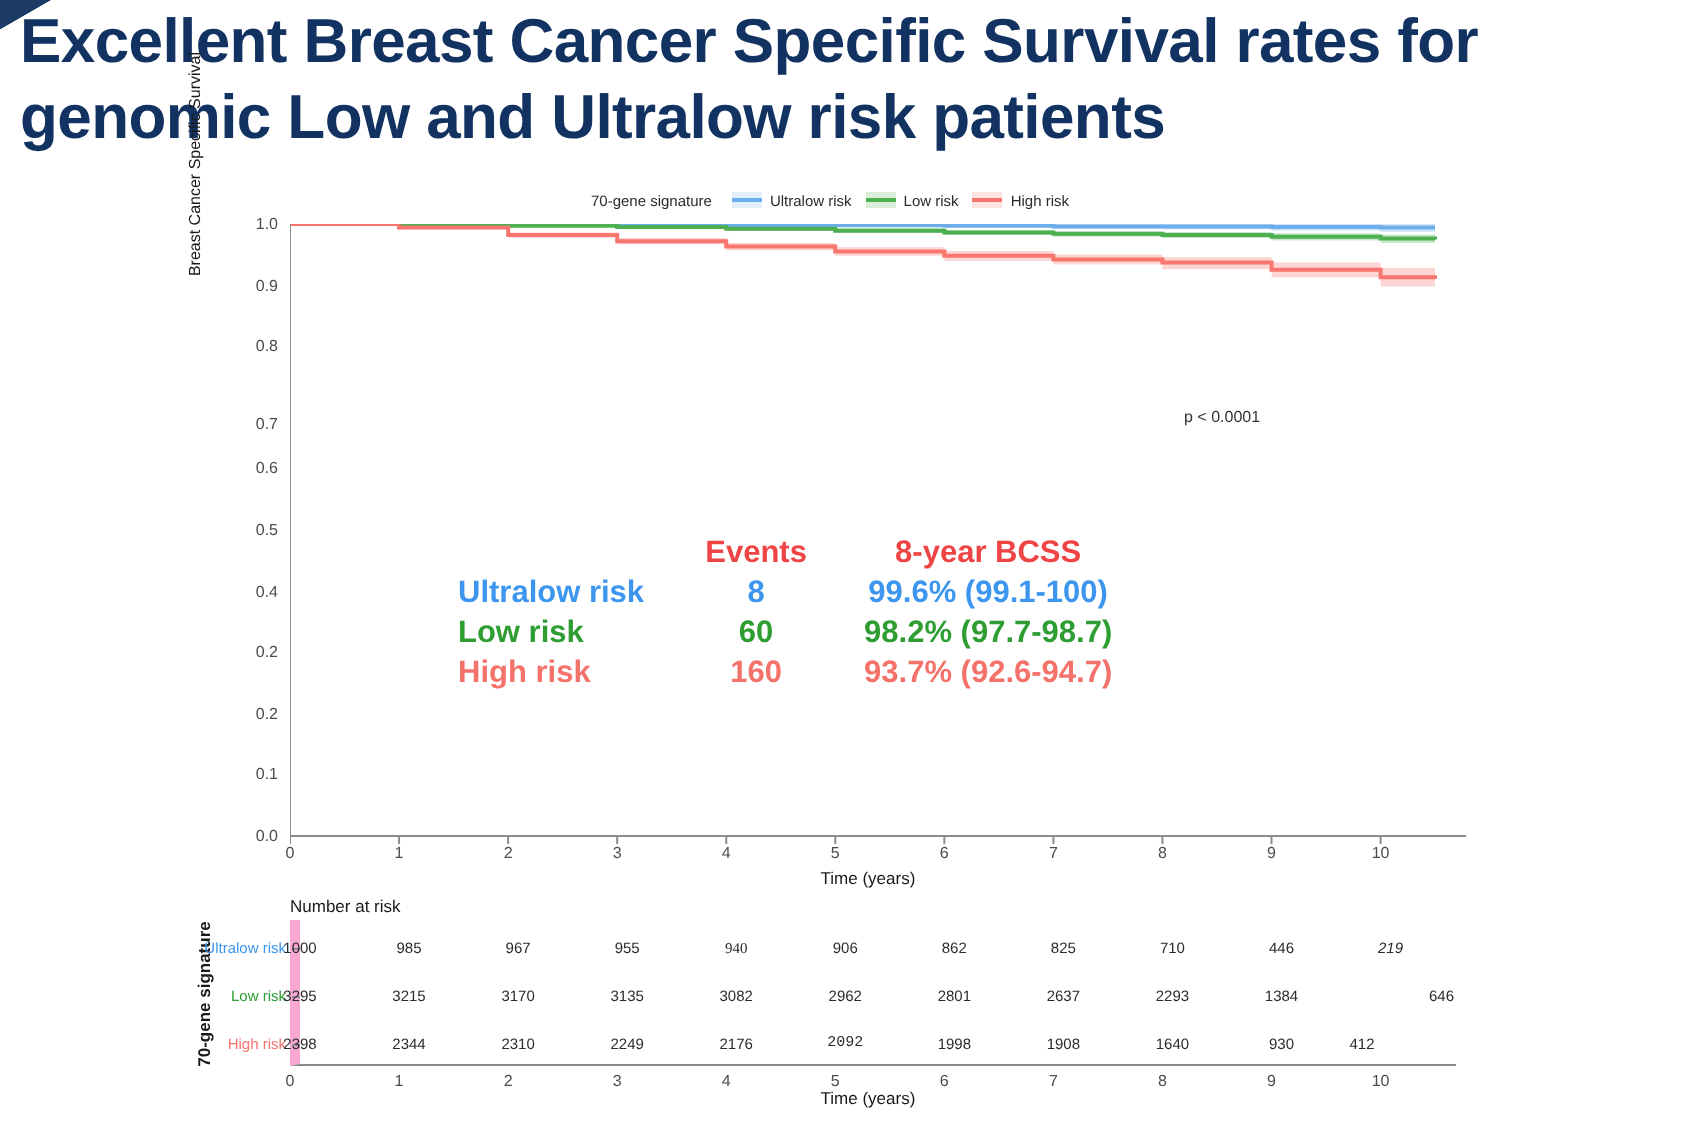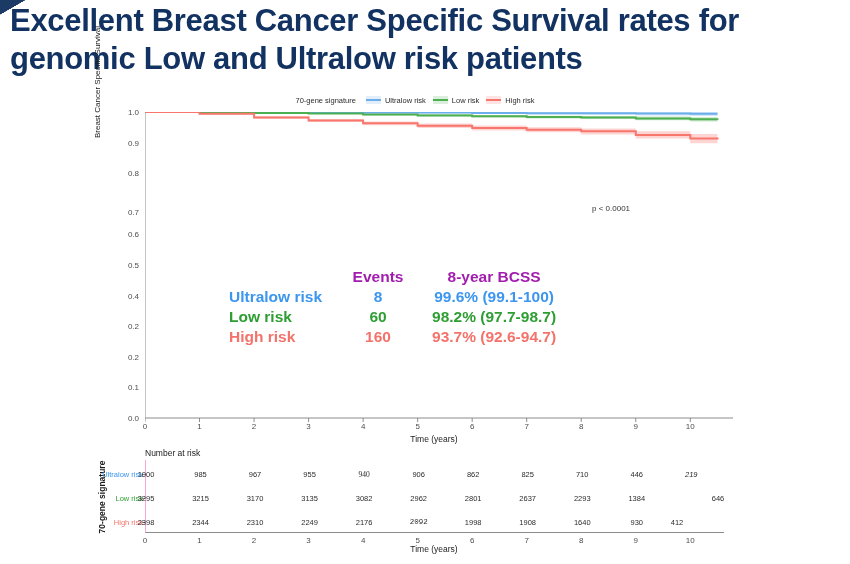--- a/index.html
+++ b/index.html
@@ -148,21 +148,21 @@
   #results {
     position: absolute;
     left: 134px;
     top: 155px;
     font-size: 15.5px;
     font-weight: bold;
     border-collapse: collapse;
   }
   #results th {
     font-weight: bold;
-    color: #a21caf;
+    color: #ef4444;
     padding: 1px 0;
     text-align: center;
     white-space: nowrap;
   }
   #results td {
     padding: 1px 0;
     white-space: nowrap;
   }
   #results .c-label { text-align: left; padding-right: 28px; }
   #results .c-events { text-align: center; padding-right: 26px; min-width: 56px; }
@@ -205,21 +205,21 @@
     transform: translateY(-50%);
     white-space: nowrap;
   }
   #risk-rowlabels { position: absolute; left: -12px; top: 12px; width: 60px; height: 72px; }
   #risk-grid {
     position: absolute;
     left: 50px;
     top: 12px;
     width: 578px;
     height: 72px;
-    border-left: 1px solid #f9a8d4;
+    border-left: 5px solid #f9a8d4;
     border-bottom: 1px solid #8c8c8c;
   }
   .risk-cell {
     position: absolute;
     width: 40px;
     margin-left: -20px;
     text-align: center;
     font-size: 7.5px;
     color: #2b2b2b;
     transform: translateY(-50%);
@@ -389,21 +389,21 @@
         <div class="risk-cell" style="left: 0px; top: 38px;">3295</div>
         <div class="risk-cell" style="left: 54.5283px; top: 38px;">3215</div>
         <div class="risk-cell" style="left: 109.057px; top: 38px;">3170</div>
         <div class="risk-cell" style="left: 163.585px; top: 38px;">3135</div>
         <div class="risk-cell" style="left: 218.113px; top: 38px;">3082</div>
         <div class="risk-cell" style="left: 272.642px; top: 38px;">2962</div>
         <div class="risk-cell" style="left: 327.17px; top: 38px;">2801</div>
         <div class="risk-cell" style="left: 381.698px; top: 38px;">2637</div>
         <div class="risk-cell" style="left: 436.226px; top: 38px;">2293</div>
         <div class="risk-cell" style="left: 490.755px; top: 38px;">1384</div>
-        <div class="risk-cell" style="left: 572px; top: 38px;">646</div>
+        <div class="risk-cell" style="left: 557px; top: 38px; text-align: right;">646</div>
         <div style="position: absolute; left: -4px; top: 62px; width: 4px; height: 1px; background: rgb(140, 140, 140);"></div>
         <div class="risk-cell" style="left: 0px; top: 62px;">2398</div>
         <div class="risk-cell" style="left: 54.5283px; top: 62px;">2344</div>
         <div class="risk-cell" style="left: 109.057px; top: 62px;">2310</div>
         <div class="risk-cell" style="left: 163.585px; top: 62px;">2249</div>
         <div class="risk-cell" style="left: 218.113px; top: 62px;">2176</div>
         <div class="risk-cell" style="left: 272.642px; top: 62px; font-family: Liberation Mono, monospace;">2092</div>
         <div class="risk-cell" style="left: 327.17px; top: 62px;">1998</div>
         <div class="risk-cell" style="left: 381.698px; top: 62px;">1908</div>
         <div class="risk-cell" style="left: 436.226px; top: 62px;">1640</div>

